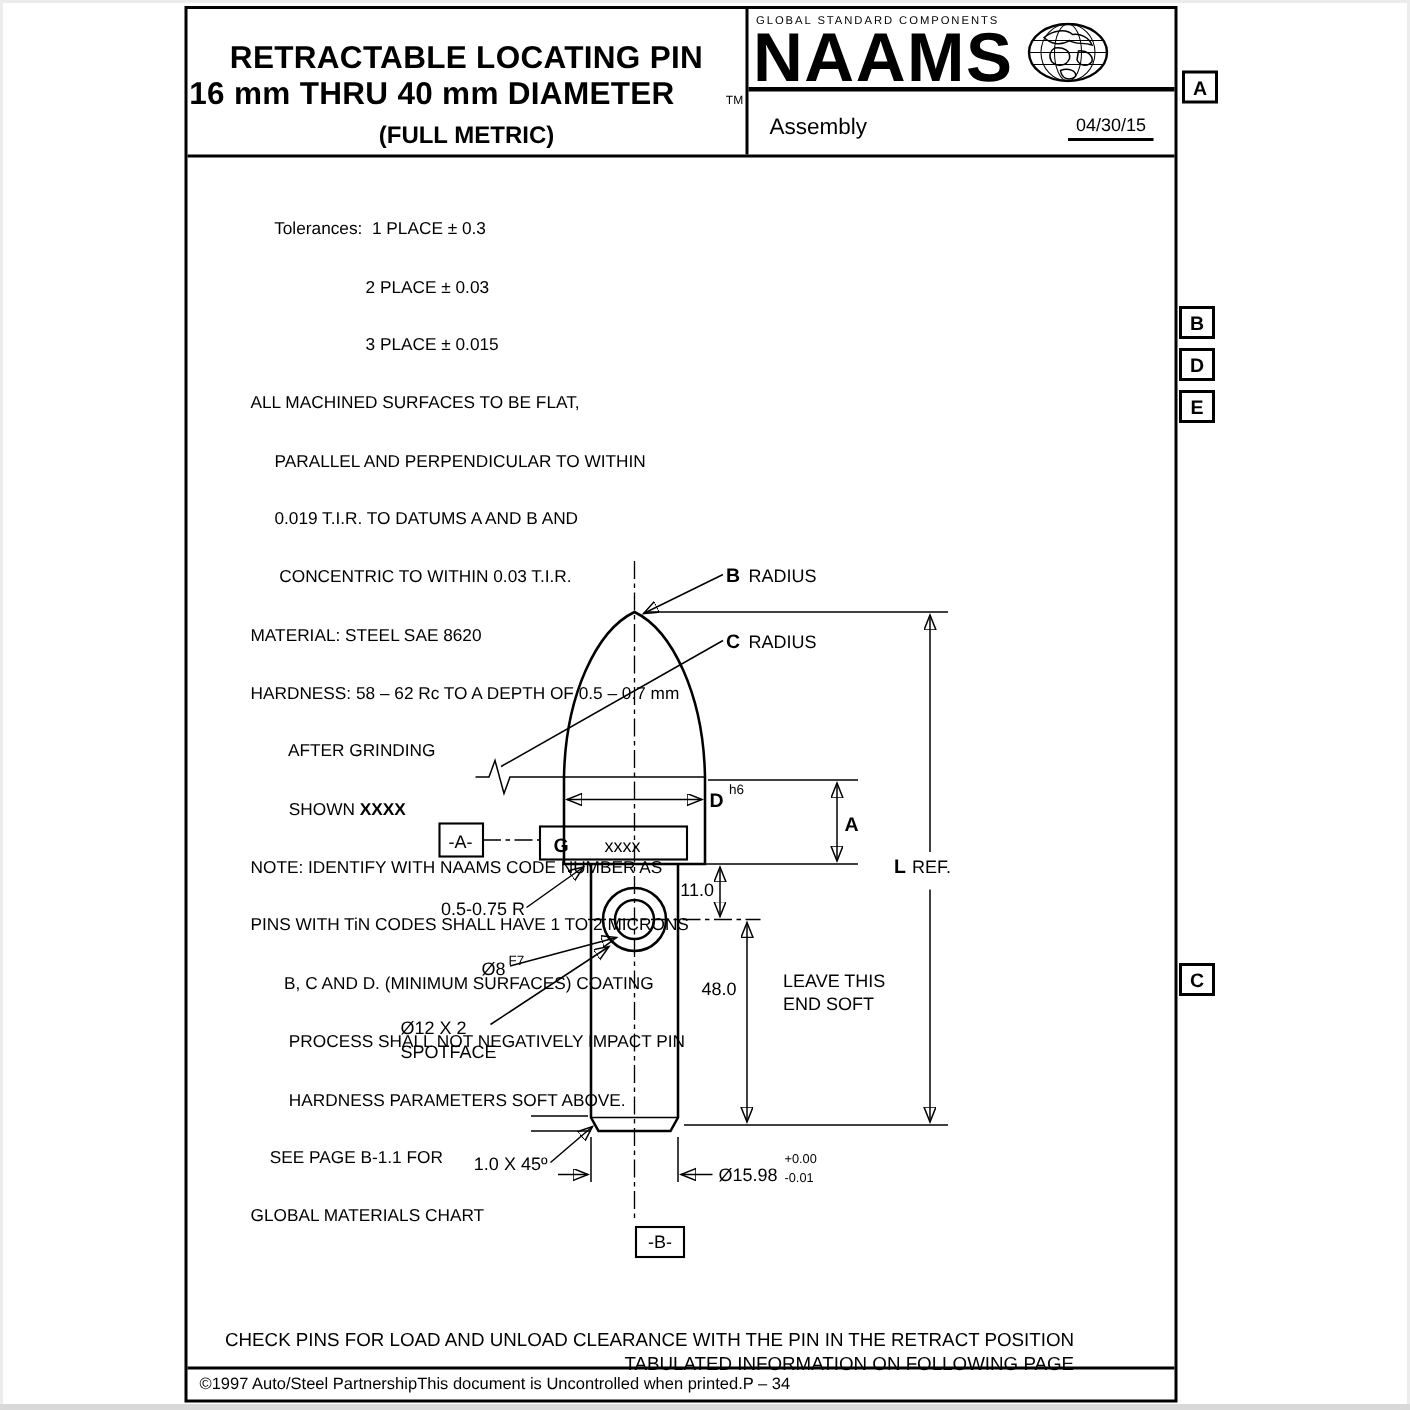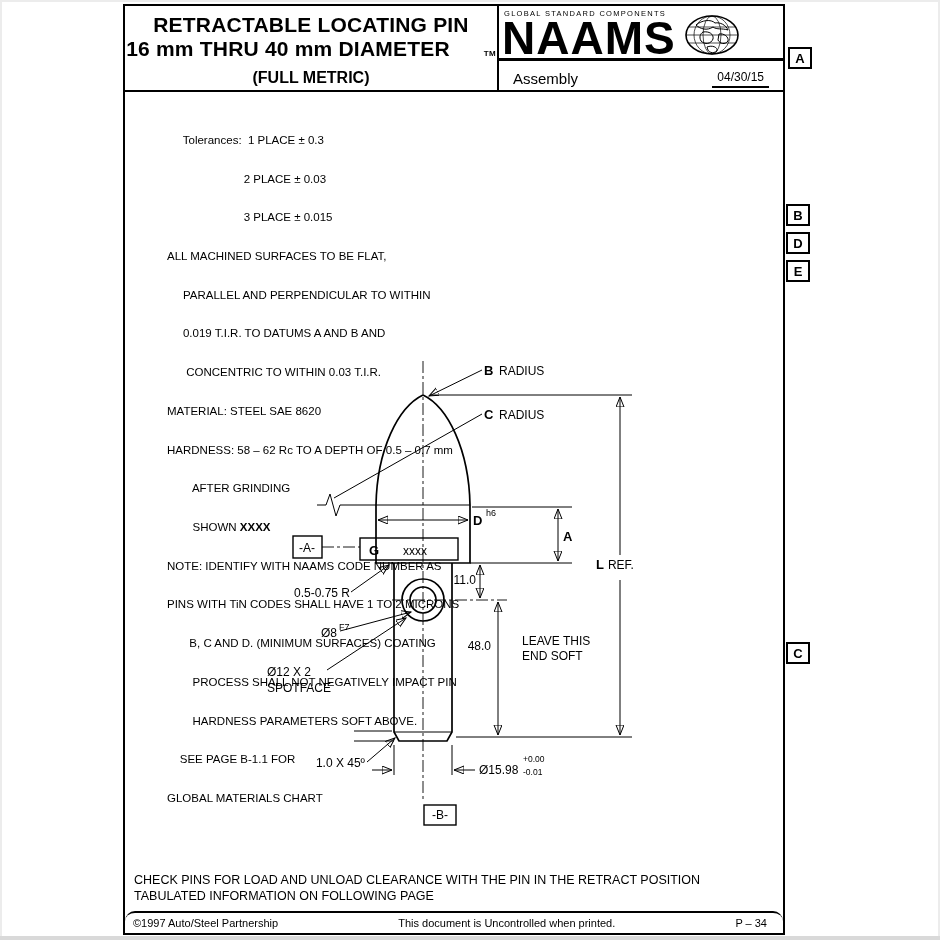--- a/index.html
+++ b/index.html
@@ -4,40 +4,40 @@
 <style>
   * { box-sizing: border-box; }
   body { margin:0; background:#fff; font-family:"Liberation Sans", sans-serif; color:#000; }
   .page { position:relative; width:940px; height:940px; background:#fff; overflow:hidden; }
   .edge { position:absolute; inset:0; border:2px solid #ececec; pointer-events:none; z-index:50; }
   .bottom-strip { position:absolute; left:0; bottom:0; width:100%; height:4px; background:#d9d9d9; z-index:51; }
 
   .sheet { position:absolute; left:123px; top:4px; width:662px; height:931px; border:2px solid #000; display:flex; flex-direction:column; background:#fff; }
 
   .header { flex:0 0 84px; border-bottom:2px solid #000; display:flex; }
-  .title-block { flex:1; text-align:center; padding-top:7px;border-radius:32px; }
+  .title-block { flex:1; text-align:center; padding-top:21px;border-radius:32px; }
   .t1 { font-weight:bold; font-size:21px; line-height:24px; letter-spacing:0.2px; }
   .t3 { font-weight:bold; font-size:16px; line-height:24px; }
-  .tm { font-size:8px; font-weight:bold; vertical-align:baseline;margin-left:28px; }
+  .tm { font-size:8px; font-weight:normal; vertical-align:baseline;margin-left:28px; }
 
   .logo-block { flex:0 0 286px; border-left:2px solid #000; display:flex; flex-direction:column; }
   .gsc { font-size:7.5px; letter-spacing:1.3px; padding:3px 0 0 5px; }
   .brand-row { display:flex; align-items:center; padding:0 0 1px 3px; border-bottom:3px solid #000; height:43px; }
   .brand { font-size:46px; font-weight:bold; letter-spacing:1px; line-height:40px; }
   .globe { margin:0 0 1px 8px; }
   .assembly-row { flex:1; display:flex; align-items:center; justify-content:space-between; padding:5px 14px 0 14px; }
   .assembly { font-size:15px; }
   .date { font-size:12px; border-bottom:2px solid #000; padding:1px 5px 2px 5px; }
 
   .main { flex:1; position:relative; }
   .notes { position:absolute; left:42px; top:16px; font-size:11.5px; line-height:12.9px; white-space:pre; }
   .notes .bold { font-weight:bold; }
-  .bottom-notes { position:absolute; left:9px; top:780px; font-size:12.5px; line-height:16px; }
-
-  .footer { flex:0 0 22px; border-top:2px solid #000; display:flex; align-items:center; justify-content:space-between; font-size:11px; padding:0 16px 0 8px;border-radius:10px; }
+  .bottom-notes { position:absolute; left:25px; top:780px; font-size:12.5px; line-height:16px;text-align:right; }
+
+  .footer { flex:0 0 22px; border-top:2px solid #000; display:flex; align-items:center; justify-content:flex-start; font-size:11px; padding:0 16px 0 8px; }
 
   .zone { position:absolute; width:24px; height:22px; border:2px solid #000; display:flex; align-items:center; justify-content:center; font-weight:bold; font-size:13px; background:#fff; z-index:40; }
 
   .drawing { position:absolute; left:135px; top:263px; }
   svg text { font-family:"Liberation Sans", sans-serif; font-size:12px; fill:#000; }
   svg .tb { font-weight:bold; font-size:13px; }
   svg .sup { font-size:9px; }
   svg .sm { font-size:8.5px; }
   svg line, svg path, svg polyline, svg circle, svg rect.box { stroke:#000; fill:none; }
   svg .w1 line, svg .w1 path, svg .w1 polyline, svg line.w1 { stroke-width:1; }

